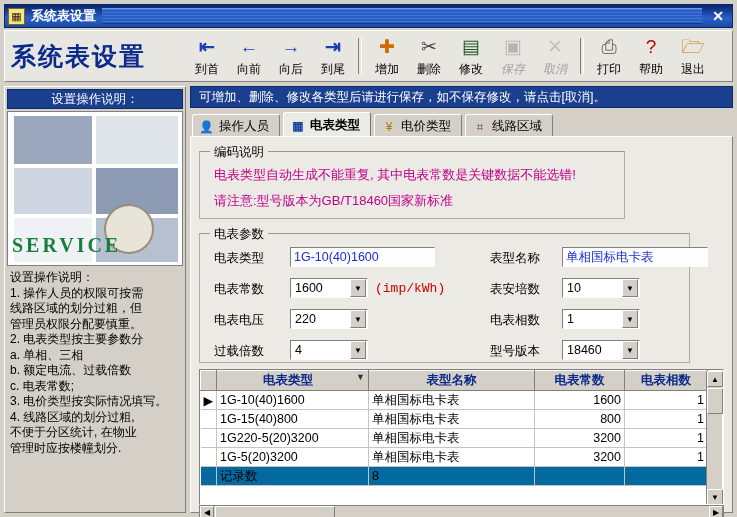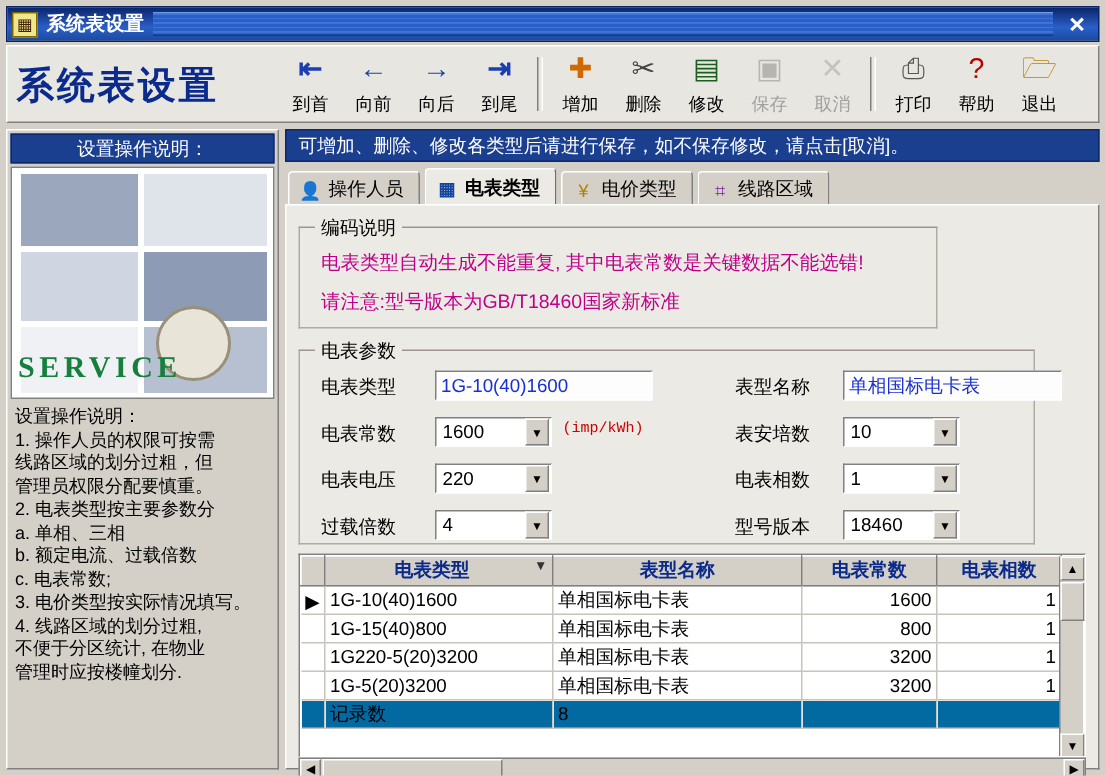--- a/index.html
+++ b/index.html
@@ -107,21 +107,21 @@
     justify-content: center;
     font-size: 19px;
     line-height: 1;
   }
   .tbtn .lb {
     font-size: 12px;
     color: #000;
     margin-top: 3px;
     white-space: nowrap;
   }
-  .tbtn.disabled .lb { color: #a0a0a0; }
+  .tbtn.disabled .lb { color: #a0a0a0; font-style: italic; }
   .tbtn.disabled .ic { opacity: 0.45; }
   .tsep {
     width: 2px; height: 36px;
     border-left: 1px solid #808080;
     border-right: 1px solid #ffffff;
     margin: 0 4px;
   }
   .arrow-blue { color: #1a3fb0; font-weight: bold; }
   .ic-plus { color: #d06a00; }
   .ic-cut { color: #444; }
@@ -335,21 +335,21 @@
     border-right-color: #808080;
     border-bottom-color: #808080;
     box-sizing: border-box;
     display: flex; align-items: center; justify-content: center;
     font-size: 8px;
     color: #000;
     margin-right: 1px;
   }
   .unit-red {
     position: absolute;
-    font-size: 10px;
+    font-size: 13px;
     color: #cc0000;
     font-family: "Liberation Mono", monospace;
     white-space: nowrap;
   }
 
   
   .gridwrap {
     position: absolute;
     left: 8px; top: 232px;
     width: 525px; height: 136px;

